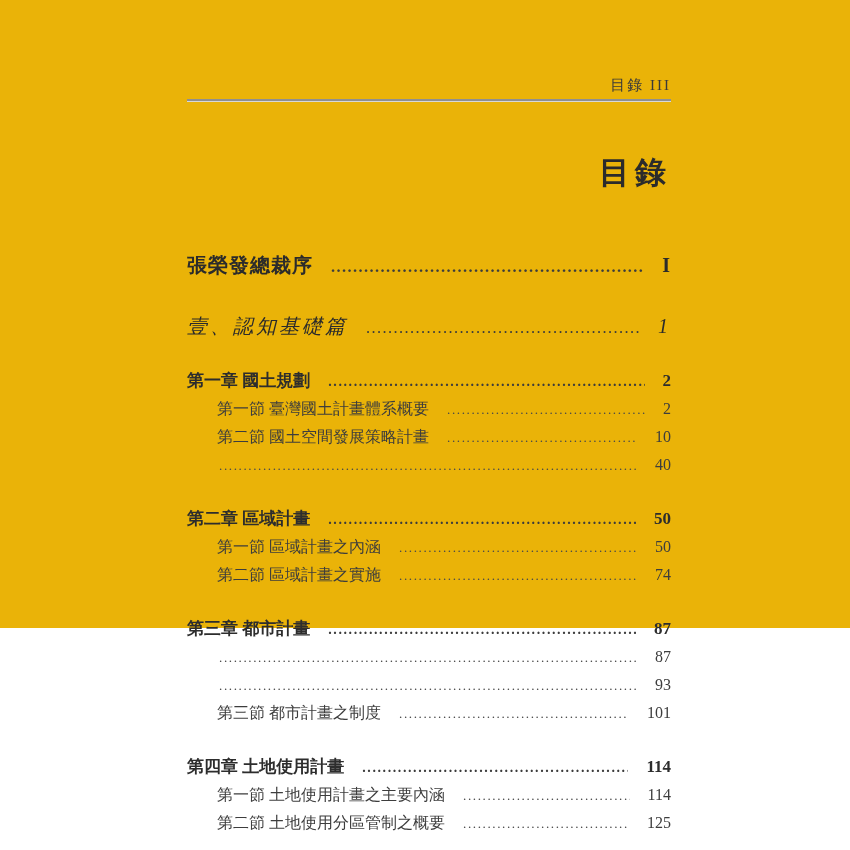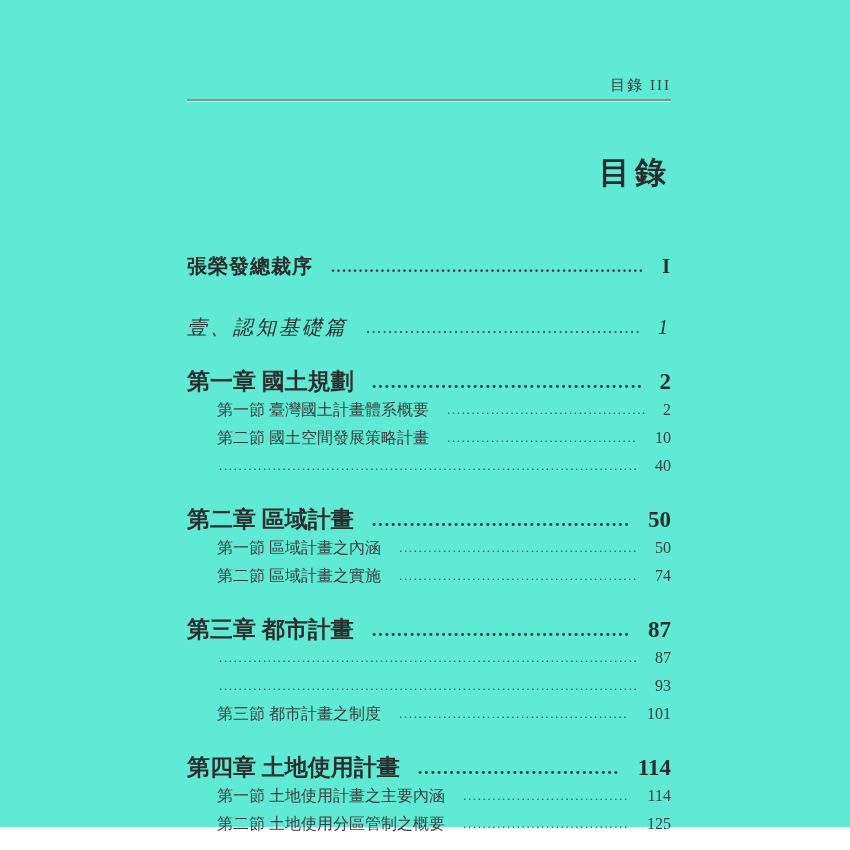--- a/index.html
+++ b/index.html
@@ -10,22 +10,22 @@
     width: 850px;
     height: 850px;
     background: #ffffff;
     font-family: "Liberation Serif", "DejaVu Serif", serif;
     color: #2f2f2f;
     overflow: hidden;
   }
   .page {
     position: relative;
     width: 850px;
-    height: 827px;
-    background: #5eead4;
+    height: 628px;
+    background: #eab308;
   }
   .content {
     position: absolute;
     left: 187px;
     top: 0;
     width: 484px;
   }
   .running-head {
     margin-top: 76px;
     text-align: right;
@@ -44,21 +44,21 @@
     margin-top: 54px;
     text-align: right;
     font-size: 31px;
     font-weight: bold;
     letter-spacing: 5px;
     color: #2b2b2b;
     line-height: 34px;
   }
   .row {
     display: flex;
-    align-items: center;
+    align-items: flex-start;
     line-height: 27px;
     white-space: nowrap;
     gap: 16px;
   }
   .row .lbl {
     white-space: nowrap;
   }
   .row .dots {
     flex: 1 1 auto;
     overflow: hidden;
@@ -95,21 +95,21 @@
     font-style: normal;
     letter-spacing: 1.4px;
   }
   .chapter-block {
     margin-top: 26px;
   }
   .chapter-block:first-of-type {
     margin-top: 27px;
   }
   .chapter-row {
-    font-size: 23px;
+    font-size: 17px;
     font-weight: bold;
     color: #2d2d2d;
   }
   .section-row {
     font-size: 16px;
     color: #3d3d3d;
     padding-left: 30px;
   }
   .section-row .dots::after {
     color: #4a4a4a;

